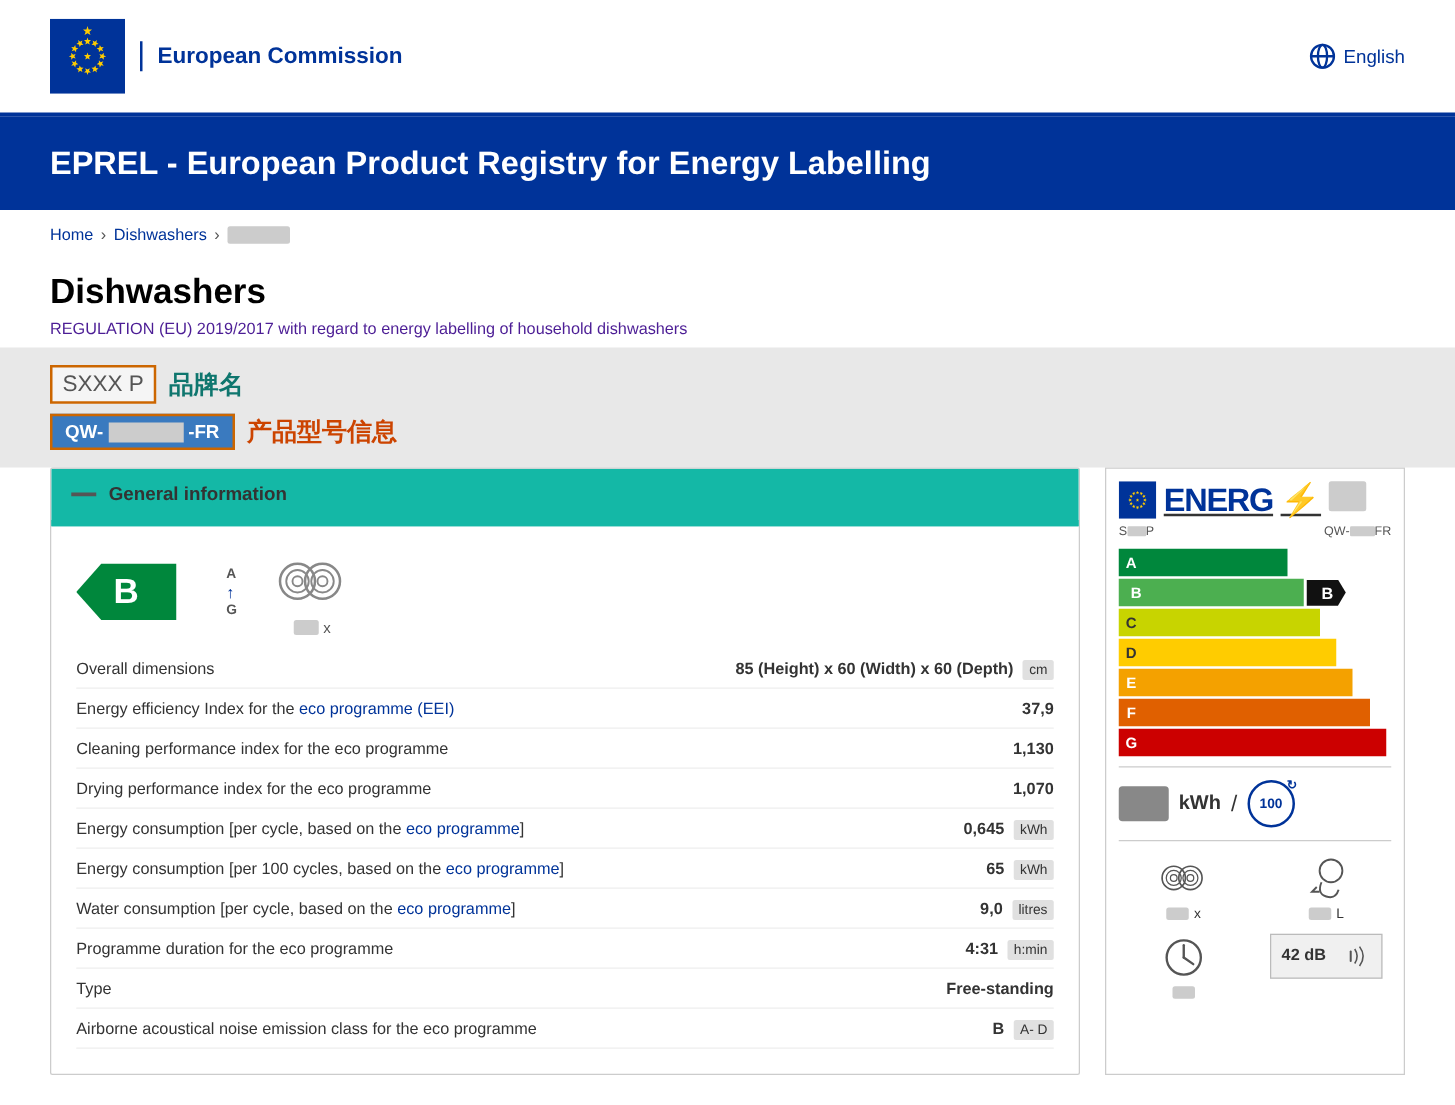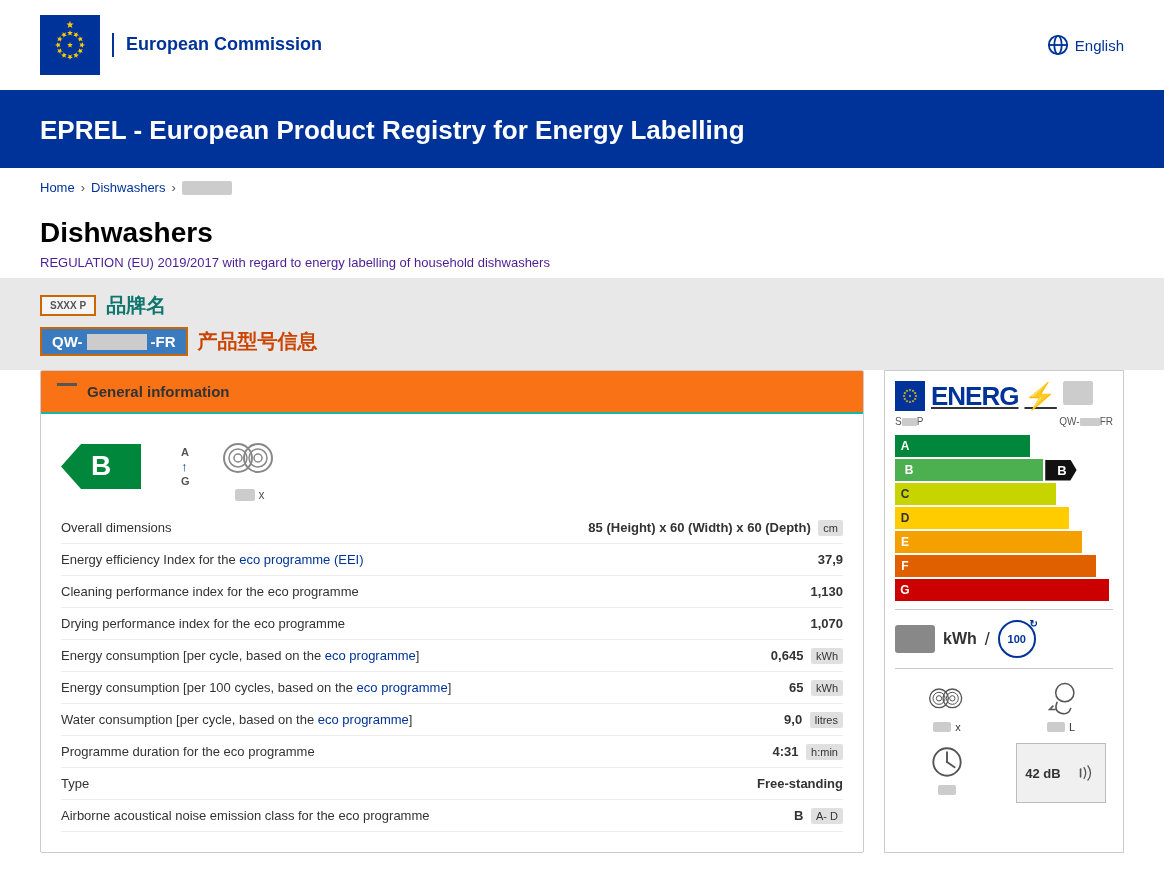--- a/index.html
+++ b/index.html
@@ -100,23 +100,22 @@
     .brand-row {
       display: flex;
       align-items: center;
       gap: 10px;
       margin-bottom: 8px;
     }
     .brand-box {
       border: 2px solid #cc6600;
       background: #f5f5f5;
       padding: 3px 8px;
-      font-size: 10px;
+      font-size: 18px;
       color: #555;
-      font-weight: bold;
     }
     .brand-name-cn {
       color: #0f766e;
       font-size: 20px;
       font-weight: bold;
     }
     .model-row {
       display: flex;
       align-items: center;
       gap: 10px;
@@ -153,24 +152,25 @@
 
     
     .left-panel {
       flex: 1;
       border: 1px solid #ccc;
       border-radius: 2px;
       overflow: hidden;
     }
     .panel-header {
       display: flex;
+      align-items: center;
       gap: 10px;
       padding: 12px 16px;
-      border-bottom: 2px solid #14b8a6;
-      background: #f97316;
+      border-bottom: 5px solid #14b8a6;
+      background: #14b8a6;
     }
     .panel-header-dash {
       width: 20px;
       height: 3px;
       background: #555;
       display: inline-block;
     }
     .panel-header-title {
       font-size: 15px;
       font-weight: bold;
@@ -535,21 +535,21 @@
             <circle cx="25" cy="25" r="18" fill="none" stroke="#555" stroke-width="2.5"></circle>
             <line x1="25" y1="12" x2="25" y2="25" stroke="#555" stroke-width="2.5" stroke-linecap="round"></line>
             <line x1="25" y1="25" x2="35" y2="32" stroke="#555" stroke-width="2.5" stroke-linecap="round"></line>
           </svg>
           <div style="display:flex; align-items:center; gap:4px;">
             <span style="background:#ccc; width:18px; height:10px; border-radius:2px; display:inline-block;"></span>
           </div>
         </div>
 
         <div style="display:flex; flex-direction:column; align-items:center; gap:4px;">
-          <div style="background:#f0f0f0; border:1px solid #bbb; padding:20px 8px; font-size:13px; font-weight:bold; display:flex; align-items:center; gap:16px;">
+          <div style="background:#f0f0f0; border:1px solid #bbb; padding:8px 8px; font-size:13px; font-weight:bold; display:flex; gap:16px;">
             <span>42 dB</span>
 
             <svg width="20" height="18" viewBox="0 0 30 28">
               <path d="M5,8 L5,20" stroke="#555" stroke-width="2.5" fill="none" stroke-linecap="round"></path>
               <path d="M10,5 Q16,14 10,23" stroke="#555" stroke-width="2" fill="none"></path>
               <path d="M16,2 Q25,14 16,26" stroke="#555" stroke-width="2" fill="none"></path>
             </svg>
           </div>
         </div>
       </div>

